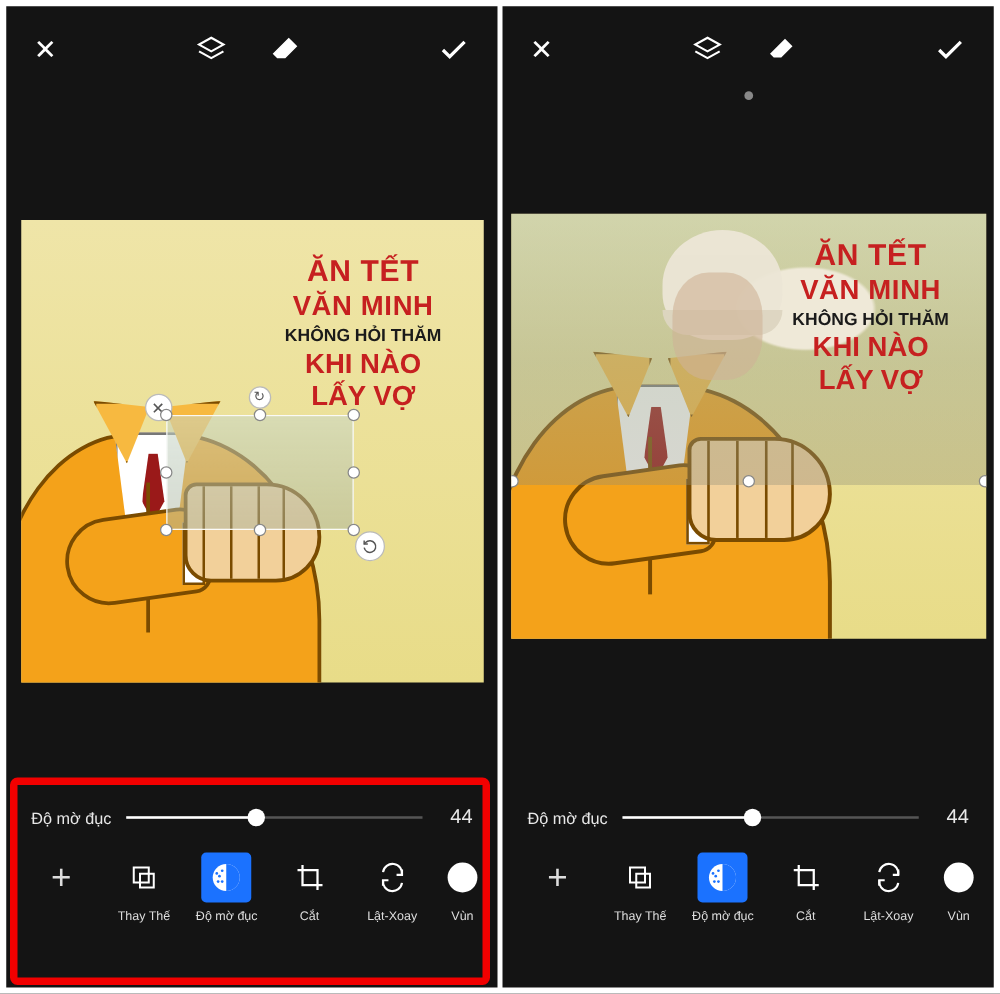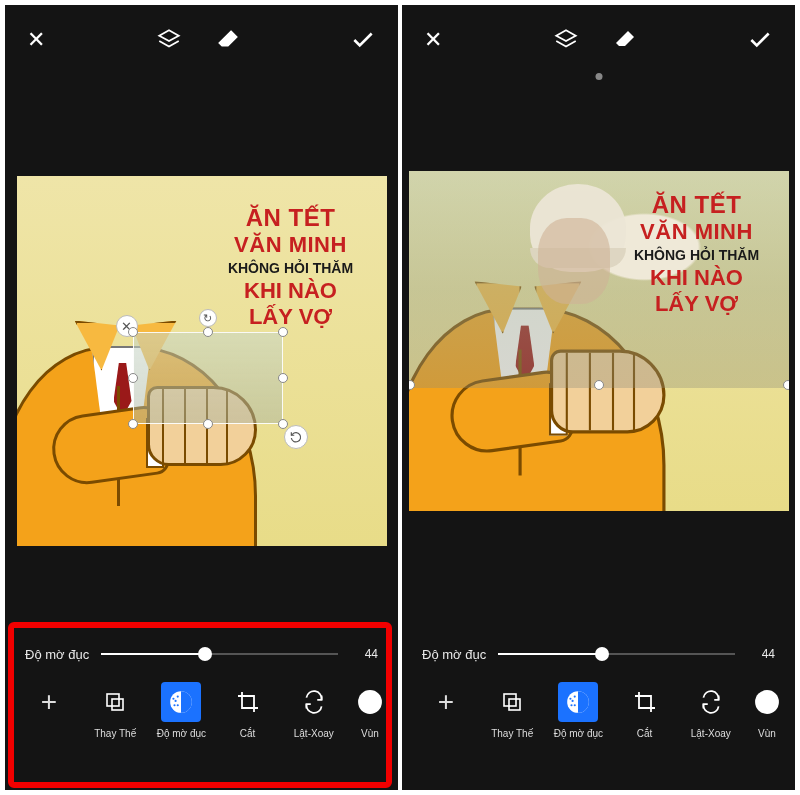--- a/index.html
+++ b/index.html
@@ -205,21 +205,21 @@
     color:#e8e8e8;
     position:relative;
   }
   .slider-row { display:flex; align-items:center; gap:12px; padding:0 10px 6px; font-size:13px;}
   .slider {
     flex:1; height:20px; position:relative;
   }
   .track { position:absolute; left:0; right:0; top:50%; height:2px; background:#555; transform:translateY(-50%);}
   .track-fill { position:absolute; left:0; top:50%; height:2px; background:#fff; transform:translateY(-50%);}
   .thumb { position:absolute; top:50%; width:14px;height:14px;border-radius:50%;background:#fff; transform:translate(-50%,-50%);}
-  .val { width:28px; text-align:right; font-size:12px;}
+  .val { width:28px; text-align:right; font-size:16px;}
 
   .tools { display:flex; align-items:flex-start; justify-content:space-between; padding:12px 4px 0;}
   .tool { width:60px; display:flex; flex-direction:column; align-items:center; gap:6px; font-size:10px; color:#ddd;}
   .tool .box { width:40px;height:40px; display:flex;align-items:center;justify-content:center;}
   .tool.active .box { background:#1b72ff; border-radius:4px;}
   .tool.plus .box{ font-size:28px; font-weight:300;}
   .tool.last { width:40px; margin-right:-6px;}
   .tool.last .box{ width:34px; overflow:hidden;}
   .tool-label{white-space:nowrap}
 

